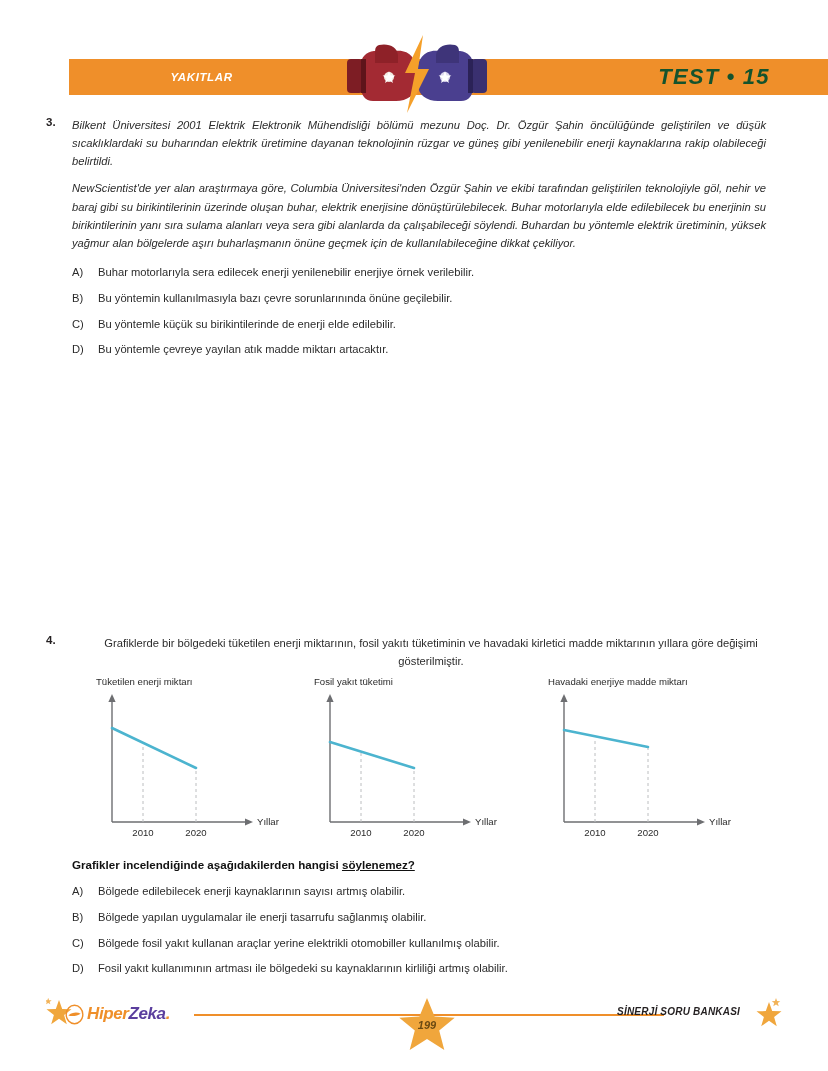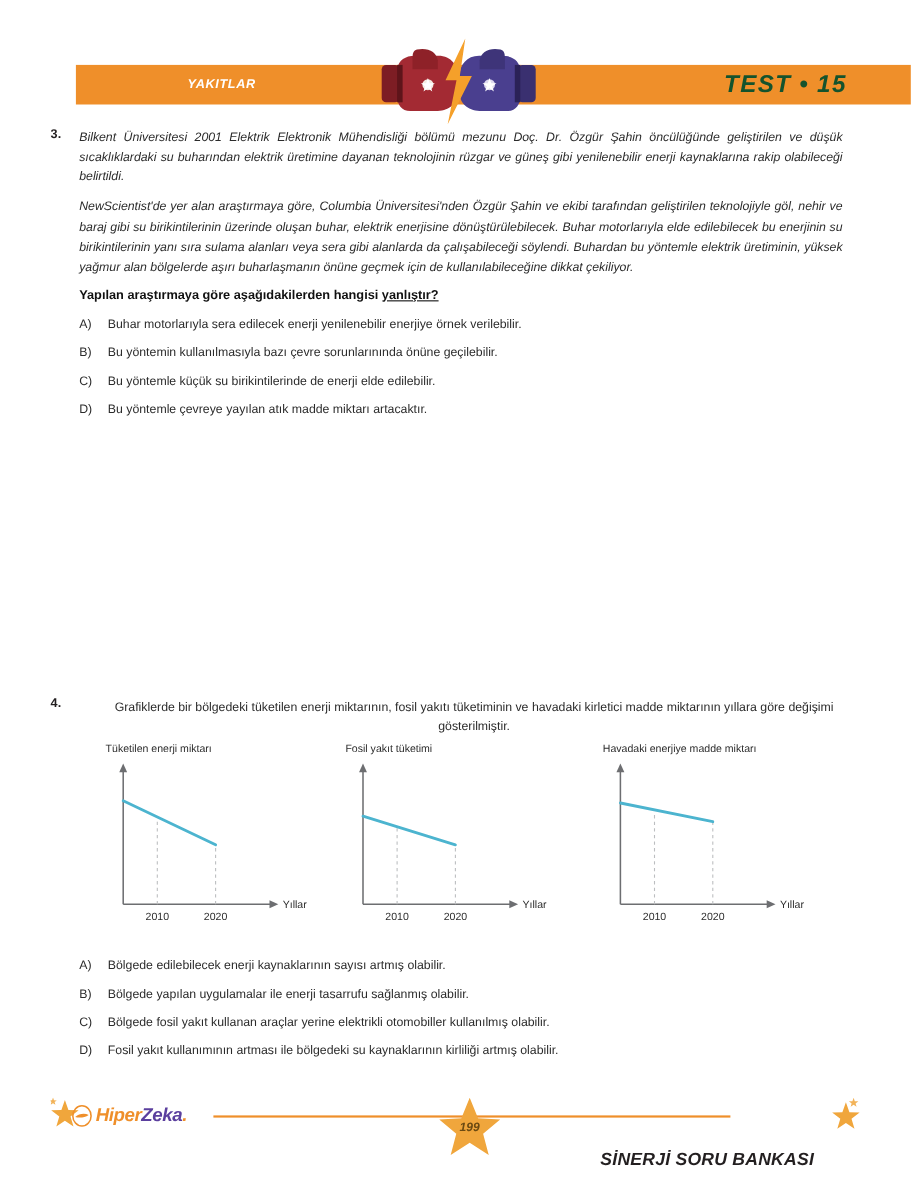--- a/index.html
+++ b/index.html
@@ -187,27 +187,26 @@
     display: flex; align-items: center; justify-content: center;
     font-size: 11px;
     font-weight: bold;
     font-style: italic;
     color: #6b4a12;
     padding-top: 2px;
   }
   .footer-brand {
     position: absolute;
     right: 46px; top: 12px;
-    font-size: 16px;
+    font-size: 10px;
     font-weight: bold;
     font-style: italic;
     color: #231f20;
     letter-spacing: 0.2px;
     white-space: nowrap;
-    margin-top: 40px;
   }
   .star-left {
     position: absolute;
     left: 0px; top: 4px;
     width: 26px; height: 30px;
   }
   .star-right {
     position: absolute;
     right: 4px; top: 4px;
     width: 26px; height: 32px;
@@ -243,21 +242,20 @@
 
     <path d="M106 0 L88 38 L98 38 L90 78 L112 34 L101 34 Z" fill="#f5a02a"></path>
   </svg>
 </div>
 
 <div class="question" style="left:46px; top:116px;">
   <div class="q-num">3.</div>
   <div class="q-body">
     <p class="para">Bilkent Üniversitesi 2001 Elektrik Elektronik Mühendisliği bölümü mezunu Doç. Dr. Özgür Şahin öncülüğünde geliştirilen ve düşük sıcaklıklardaki su buharından elektrik üretimine dayanan teknolojinin rüzgar ve güneş gibi yenilenebilir enerji kaynaklarına rakip olabileceği belirtildi.</p>
     <p class="para">NewScientist'de yer alan araştırmaya göre, Columbia Üniversitesi'nden Özgür Şahin ve ekibi tarafından geliştirilen teknolojiyle göl, nehir ve baraj gibi su birikintilerinin üzerinde oluşan buhar, elektrik enerjisine dönüştürülebilecek. Buhar motorlarıyla elde edilebilecek bu enerjinin su birikintilerinin yanı sıra sulama alanları veya sera gibi alanlarda da çalışabileceği söylendi. Buhardan bu yöntemle elektrik üretiminin, yüksek yağmur alan bölgelerde aşırı buharlaşmanın önüne geçmek için de kullanılabileceğine dikkat çekiliyor.</p>
-    <p class="q-prompt"><span>Yapılan araştırmaya göre aşağıdakilerden hangisi </span><u>yanlıştır?</u></p>
     <div class="options">
       <div class="option">
         <span class="opt-letter">A)</span>
         <span class="opt-text">Buhar motorlarıyla sera edilecek enerji yenilenebilir enerjiye örnek verilebilir.</span>
       </div>
       <div class="option">
         <span class="opt-letter">B)</span>
         <span class="opt-text">Bu yöntemin kullanılmasıyla bazı çevre sorunlarınında önüne geçilebilir.</span>
       </div>
       <div class="option">
@@ -333,20 +331,21 @@
       <text class="tick-label" x="47" y="146" text-anchor="middle">2010</text>
       <text class="tick-label" x="100" y="146" text-anchor="middle">2020</text>
       <text class="axis-name" x="161" y="135">Yıllar</text>
     </svg>
   </div>
 
 </div>
 
 <div class="question" style="left:46px; top:858px; width:744px;">
   <div class="q-body">
+    <p class="q-prompt" style="margin-top:0;"><span>Grafikler incelendiğinde aşağıdakilerden hangisi </span><u>söylenemez?</u></p>
     <div class="options">
       <div class="option">
         <span class="opt-letter">A)</span>
         <span class="opt-text">Bölgede edilebilecek enerji kaynaklarının sayısı artmış olabilir.</span>
       </div>
       <div class="option">
         <span class="opt-letter">B)</span>
         <span class="opt-text">Bölgede yapılan uygulamalar ile enerji tasarrufu sağlanmış olabilir.</span>
       </div>
       <div class="option">

